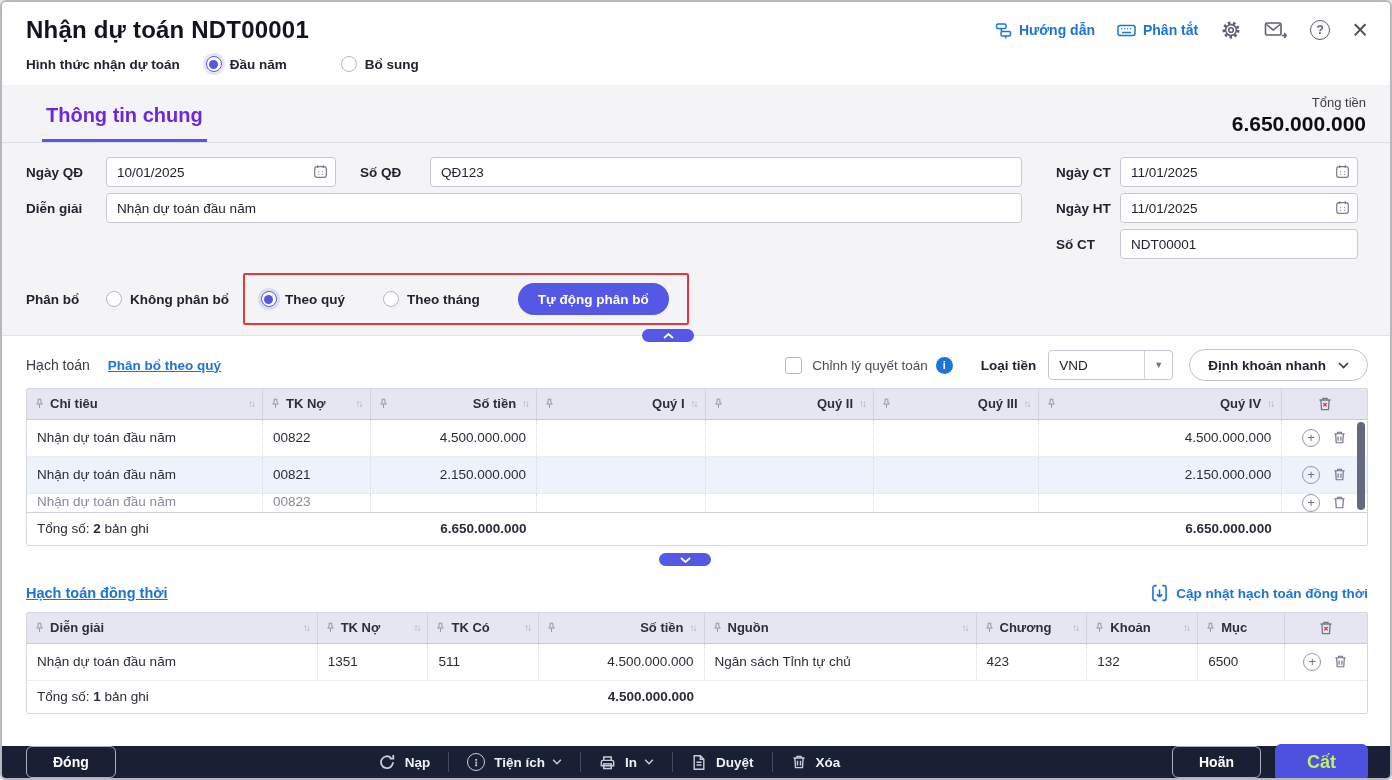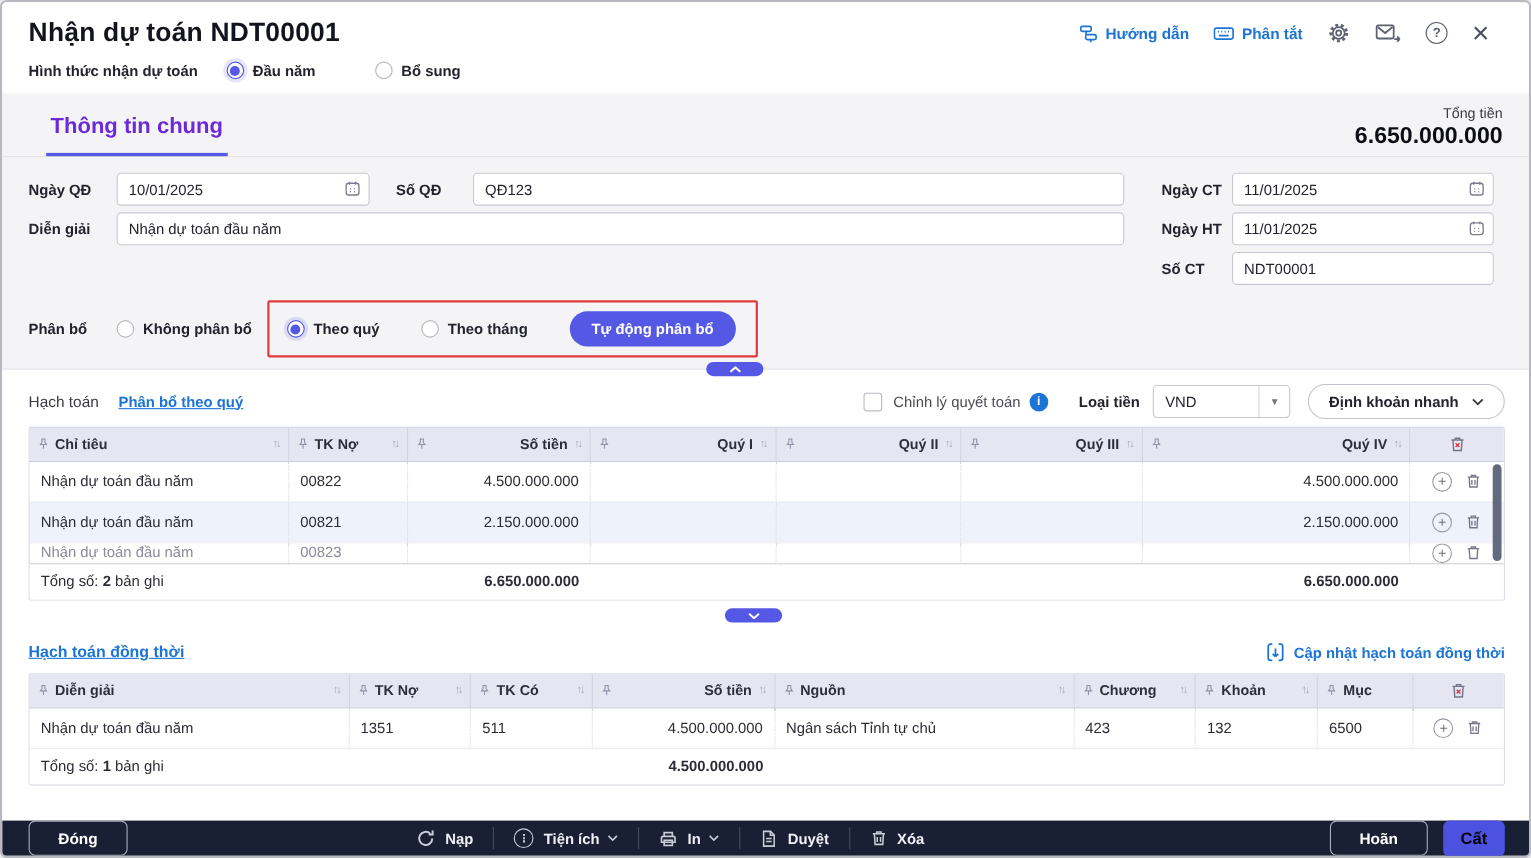--- a/index.html
+++ b/index.html
@@ -7,21 +7,21 @@
   body {
     font-family: "Liberation Sans", "DejaVu Sans", sans-serif;
     background:#e8e8ec; color:#23232e; font-size:13.5px;
   }
   .window {
     width:1392px; height:780px; background:#fff;
     border:2px solid #b7b8c0; border-radius:6px; overflow:hidden;
     display:flex; flex-direction:column;
   }
   
-  .top-section { background:#fff; padding:14px 36px 0 24px; }
+  .top-section { background:#fff; padding:14px 22px 0 24px; }
   .title-row { display:flex; align-items:flex-start; }
   .page-title { font-size:24px; font-weight:bold; color:#14141f; letter-spacing:.2px; }
   .top-actions { margin-left:auto; display:flex; align-items:center; gap:22px; padding-top:3px; }
   .top-link { display:flex; align-items:center; gap:7px; color:#1b74d6; font-weight:600; font-size:14px; cursor:pointer; }
   .icon-btn { color:#5d6170; display:flex; align-items:center; cursor:pointer; }
   .help-circle { width:20px; height:20px; border:1.8px solid #5d6170; border-radius:50%; display:flex; align-items:center; justify-content:center; font-size:12px; font-weight:bold; color:#5d6170; }
   .close-x { font-size:27px; line-height:20px; color:#4c505c; font-weight:400; }
   .radio-row { display:flex; align-items:center; gap:26px; margin-top:12px; padding-bottom:13px; }
   .field-label { font-weight:bold; font-size:13.5px; color:#23232e; }
   .radio { display:flex; align-items:center; gap:8px; cursor:pointer; font-weight:600; }
@@ -98,21 +98,21 @@
   
   .footer-bar { height:32px; background:#1a2033; display:flex; align-items:center; padding:0 22px 0 24px; flex:0 0 auto; }
   .ghost-btn { background:transparent; border:1px solid #a9adbd; color:#fff; font-weight:600; font-size:14px; border-radius:6px; padding:7px 26px; cursor:pointer; font-family:inherit; }
   .fcenter { display:flex; align-items:center; gap:18px; margin-left:262px; color:#eef0f5; }
   .fitem { display:flex; align-items:center; gap:9px; font-weight:600; font-size:13.5px; cursor:pointer; color:#eef0f5; }
   .fitem .ficon { color:#c9cdd9; display:flex; }
   .fdivider { width:1px; height:20px; background:#434a63; }
   .dots-circle { width:18px; height:18px; border:1.6px solid #c9cdd9; border-radius:50%; display:flex; align-items:center; justify-content:center; font-size:10px; color:#c9cdd9; }
   .caret { display:flex; color:#c9cdd9; margin-left:-2px; }
   .fright { margin-left:auto; display:flex; align-items:center; gap:14px; }
-  .primary-btn { background:#4d51e0; border:none; color:#000000; font-weight:bold; font-size:15px; border-radius:6px; padding:8px 16px; cursor:pointer; font-family:inherit; }
+  .primary-btn { background:#4d51e0; border:none; color:#bef264; font-weight:bold; font-size:18px; border-radius:6px; padding:8px 32px; cursor:pointer; font-family:inherit; }
 </style>
 </head>
 <body>
 
 <div class="window">
 
   <div class="top-section">
     <div class="title-row">
       <div class="page-title">Nhận dự toán NDT00001</div>
       <div class="top-actions">

